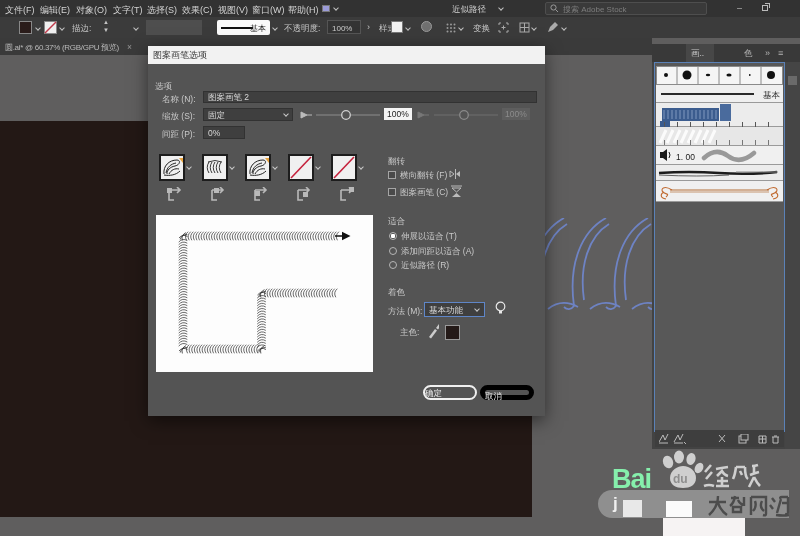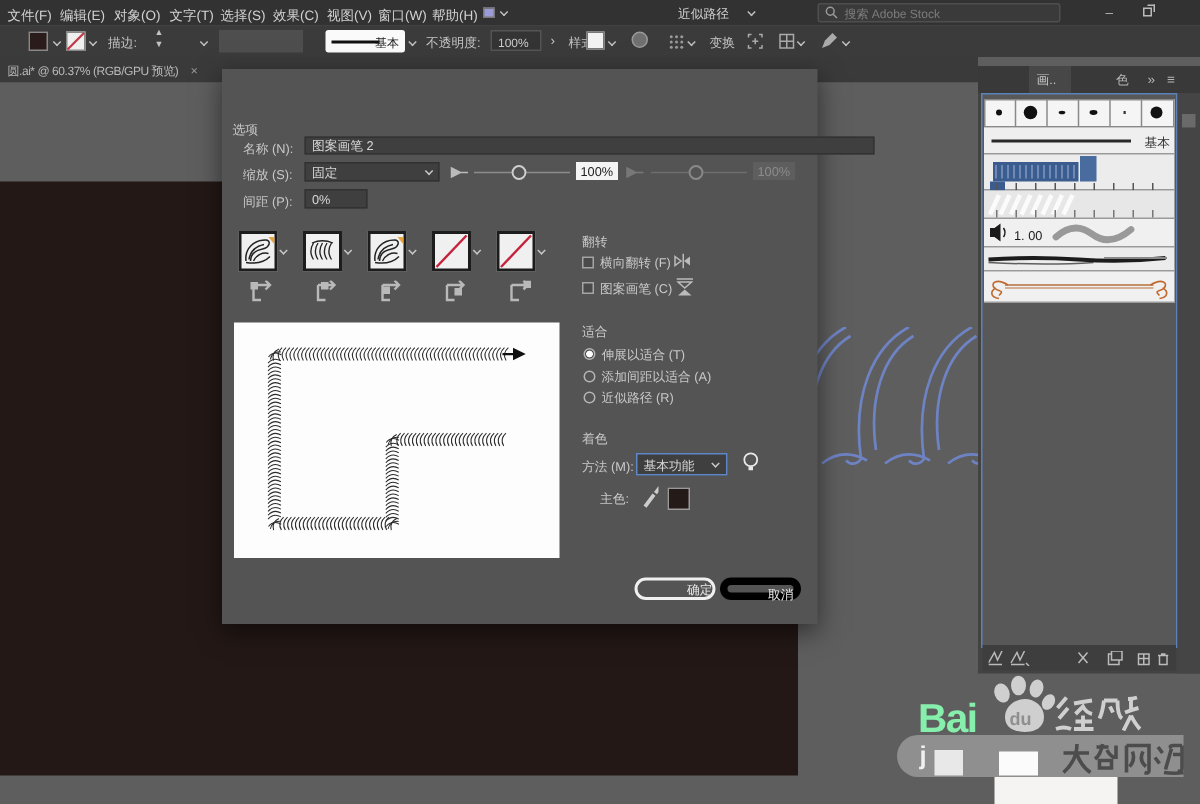--- a/index.html
+++ b/index.html
@@ -11,21 +11,21 @@
 .paste{left:0;top:55px;width:652px;height:462px;background:#5f5e5e}
 .artboard{left:0;top:121px;width:532px;height:396px;background:#231815}
 .dialog{left:148px;top:46px;width:397px;height:370px;background:#545454;box-shadow:0 5px 16px rgba(0,0,0,.5)}
 .dtitle{left:0;top:0;width:397px;height:18px;background:#f2f2f2;color:#3a3a3a;font-size:9px;line-height:18px;padding-left:5px}
 .lbl{position:absolute;color:#c9c9c9;font-size:8.5px;white-space:nowrap}
 .inp{position:absolute;background:#3f3f3f;border:1px solid #323232;color:#d8d8d8;font-size:8.5px;white-space:nowrap}
 .tile{position:absolute;width:26px;height:27px;background:#f0f0f0;border:2px solid #1d1d1d;top:108px}
 .tile svg{position:absolute;left:0;top:0}
 .cb{position:absolute;width:8px;height:8px;border:1px solid #a5a5a5;background:#4a4a4a}
 .radio{position:absolute;width:8px;height:8px;border:1px solid #b5b5b5;border-radius:50%}
-.btn{position:absolute;height:15px;border-radius:8px;color:#e8e8e8;font-size:8.5px;text-align:right}
+.btn{position:absolute;height:15px;border-radius:8px;color:#e8e8e8;font-size:8.5px;text-align:left}
 .prow{position:absolute;left:656px;width:127px;border-bottom:1px solid #9a9a9a}
 </style></head><body>
 
 <div class="abs menubar">
 <span style="left:5px">文件(F)</span>
     <span style="left:40px">编辑(E)</span>
     <span style="left:76px">对象(O)</span>
     <span style="left:113px">文字(T)</span>
     <span style="left:147px">选择(S)</span>
     <span style="left:182px">效果(C)</span>
@@ -129,23 +129,24 @@
 </g>
       <g transform="translate(644,0)">
 <path d="M46,0 C22,13 8,45 14,88 C11,92 7,92 4,89"></path>
 <path d="M49,6 C29,18 19,47 24,82"></path>
 <path d="M-12,91 Q2,80 18,89"></path>
 </g>
     </g>
 </svg>
 
 <div class="abs dialog">
+<div class="abs dtitle">图案画笔选项</div>
 <span class="lbl" style="left:7px;top:35px">选项</span>
 <span class="lbl" style="left:14px;top:48px">名称 (N):</span>
-<span class="inp" style="left:55px;top:45px;width:380px;height:12px;padding:0 0 0 4px">图案画笔 2</span>
+<span class="inp" style="left:55px;top:45px;width:334px;height:12px;padding:0 0 0 4px">图案画笔 2</span>
 <span class="lbl" style="left:14px;top:65px">缩放 (S):</span>
 <span class="inp" style="left:55px;top:62px;width:90px;height:13px;padding:1px 0 0 4px">固定</span>
 <span class="abs" style="left:136px;top:66px;width:4px;height:4px;border-right:1px solid #c9c9c9;border-bottom:1px solid #c9c9c9;transform:rotate(45deg)"></span>
 <svg class="abs" style="left:150px;top:62px" width="235" height="14">
 <path d="M3,4 l6,3 l-6,3 z M9,7 h5" fill="#bbb" stroke="#bbb" stroke-width="1"></path>
 <line x1="18" y1="7" x2="82" y2="7" stroke="#8c8c8c"></line>
 <circle cx="48" cy="7" r="4.3" fill="#545454" stroke="#cfcfcf" stroke-width="1.3"></circle>
 <path d="M120,4 l6,3 l-6,3 z M126,7 h5" fill="#777" stroke="#777" stroke-width="1"></path>
 <line x1="136" y1="7" x2="200" y2="7" stroke="#6e6e6e"></line>
 <circle cx="166" cy="7" r="4.3" fill="#545454" stroke="#8a8a8a" stroke-width="1.3"></circle>

